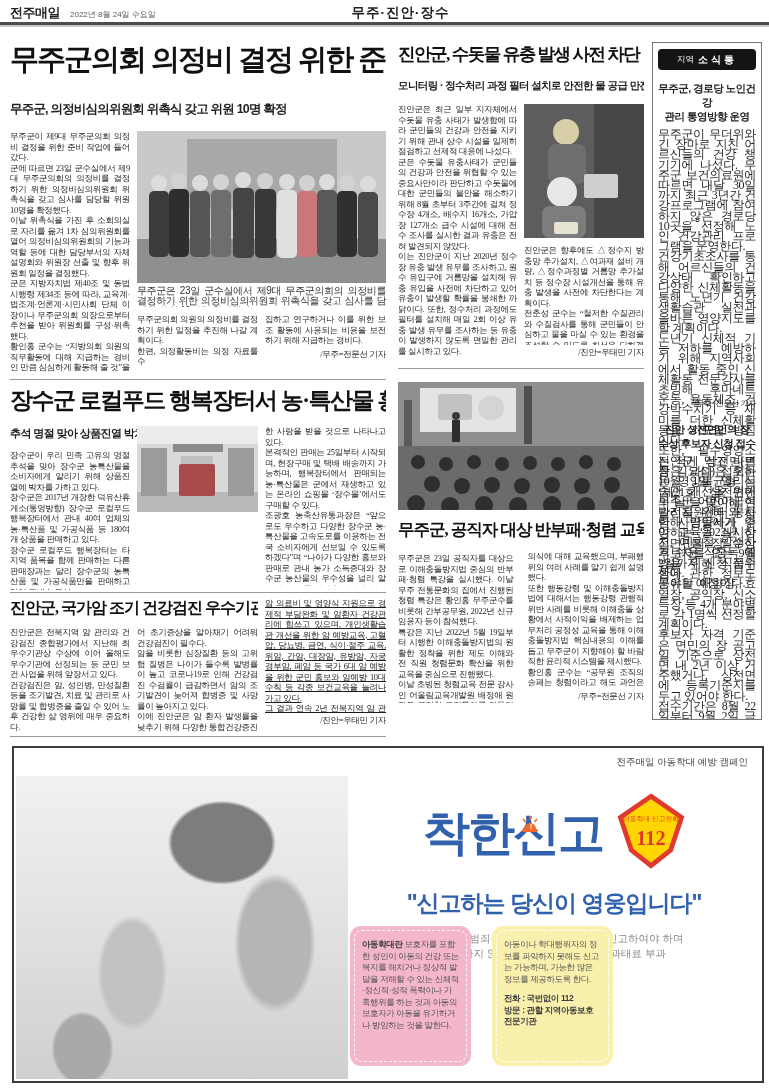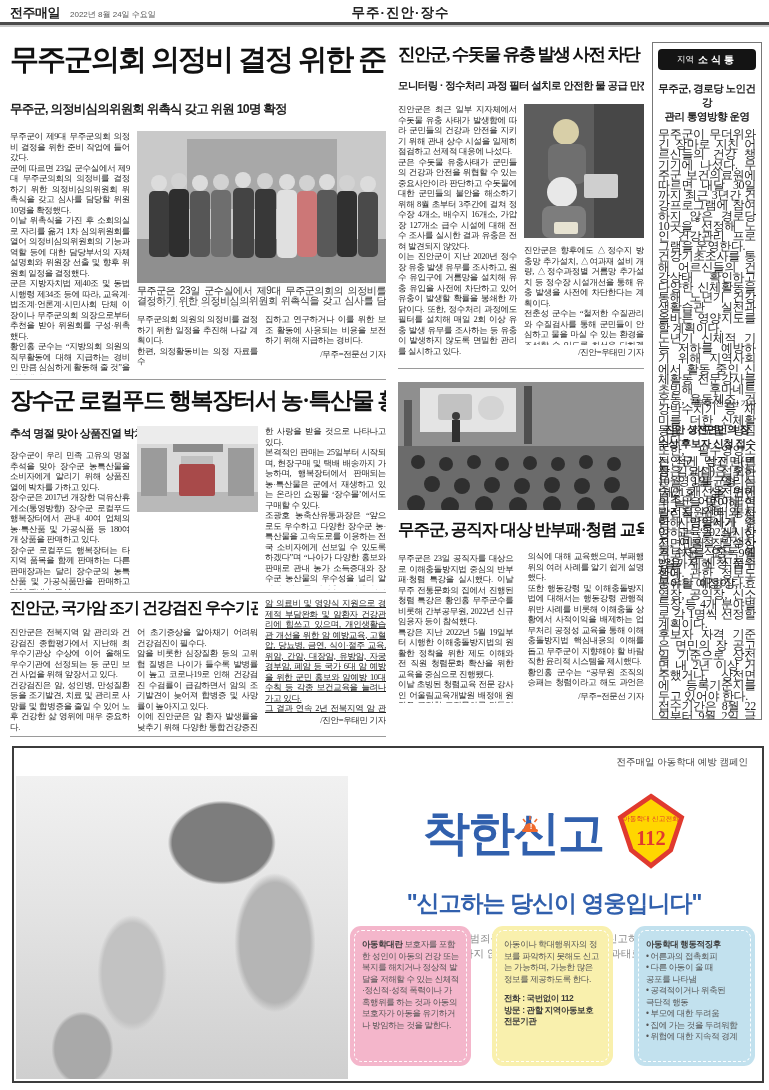--- a/index.html
+++ b/index.html
@@ -334,28 +334,16 @@
       <div class="ad-box box-pink">
         <div class="ad-box-inner"><b>아동학대란</b><span> 보호자를 포함한 성인이 아동의 건강 또는 복지를 해치거나 정상적 발달을 저해할 수 있는 신체적·정신적·성적 폭력이나 가혹행위를 하는 것과 아동의 보호자가 아동을 유기하거나 방임하는 것을 말한다.</span></div>
       </div>
       <div class="ad-box box-yellow">
         <div class="ad-box-inner"><span>아동이나 학대행위자의 정보를 파악하지 못해도 신고는 가능하며, 가능한 많은 정보를 제공하도록 한다.</span>
           <div class="contact">전화 : 국번없이 112
 방문 : 관할 지역아동보호
           전문기관</div>
         </div>
       </div>
-      <div class="ad-box box-blue">
-        <div class="ad-box-inner"><b>아동학대 행동적징후</b>
-          <div>• 어른과의 접촉회피
-• 다른 아동이 울 때
-  공포를 나타냄
-• 공격적이거나 위축된
-  극단적 행동
-• 부모에 대한 두려움
-• 집에 가는 것을 두려워함
-• 위험에 대한 지속적 경계</div>
-        </div>
-      </div>
     </div>
   </div>
 
 </div>
 
 </body></html>

